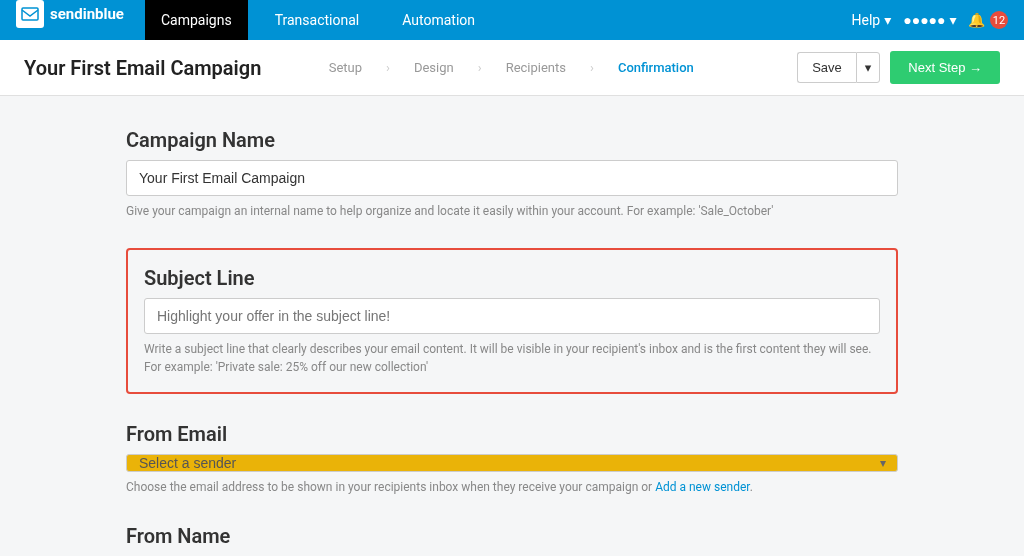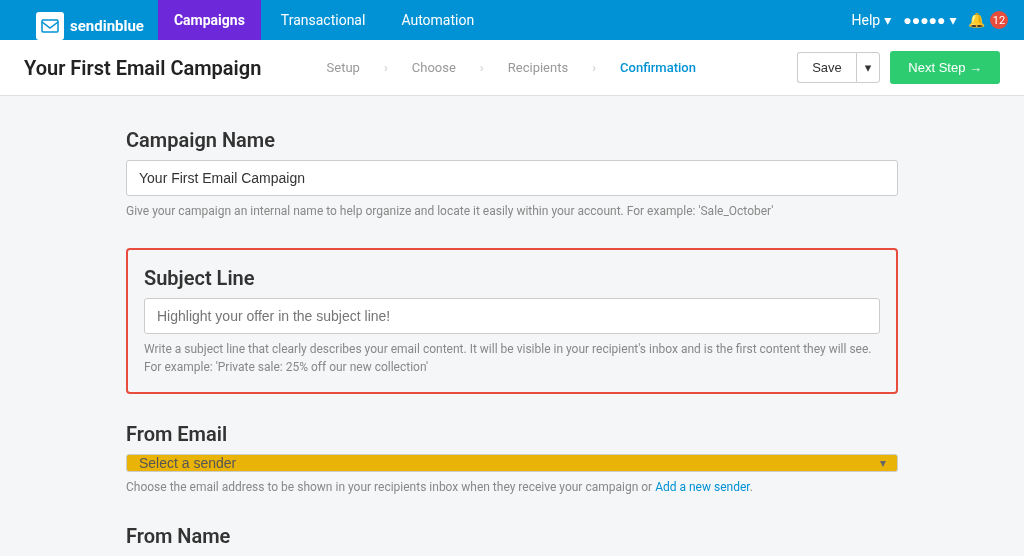--- a/index.html
+++ b/index.html
@@ -7,37 +7,37 @@
 
     
     .topnav {
       background: #0092d4;
       display: flex;
       align-items: center;
       height: 40px;
       padding: 0 16px;
       justify-content: space-between;
     }
-    .topnav-left { display: flex; align-items: flex-end; gap: 4px; margin-left: 20px; }
+    .topnav-left { display: flex; align-items: flex-start; gap: 11px; }
     .topnav-logo {
       display: flex; align-items: center; gap: 6px;
       color: white; font-weight: bold; font-size: 15px;
       margin-right: 10px;
     }
     .logo-icon {
       width: 28px; height: 28px; background: white; border-radius: 3px;
       display: flex; align-items: center; justify-content: center;
     }
     .logo-icon svg { width: 20px; height: 20px; }
     .nav-item {
       color: white; padding: 0 16px; height: 40px;
       display: flex; align-items: center; font-size: 14px; cursor: pointer;
       text-decoration: none;
     }
-    .nav-item.active { background: #6d28d9; font-weight: bold; }
+    .nav-item.active { background: #000000; }
     .topnav-right { display: flex; align-items: center; gap: 12px; }
     .nav-right-item {
       color: white; font-size: 14px; cursor: pointer;
       display: flex; align-items: center; gap: 4px;
     }
     .notif-badge {
       background: #e74c3c; color: white; border-radius: 50%;
       width: 18px; height: 18px; font-size: 11px;
       display: flex; align-items: center; justify-content: center;
     }
@@ -149,21 +149,21 @@
     </div>
   </div>
 </nav>
 
 <div class="page-header">
   <h1 class="page-title">Your First Email Campaign</h1>
 
   <div class="breadcrumb">
     <span class="breadcrumb-item">Setup</span>
     <span class="breadcrumb-sep">›</span>
-    <span class="breadcrumb-item">Choose</span>
+    <span class="breadcrumb-item">Design</span>
     <span class="breadcrumb-sep">›</span>
     <span class="breadcrumb-item">Recipients</span>
     <span class="breadcrumb-sep">›</span>
     <span class="breadcrumb-item active">Confirmation</span>
   </div>
 
   <div class="header-actions">
     <button class="save-btn">Save</button>
     <button class="save-dropdown">▾</button>
     <button class="next-btn">Next Step →</button>

